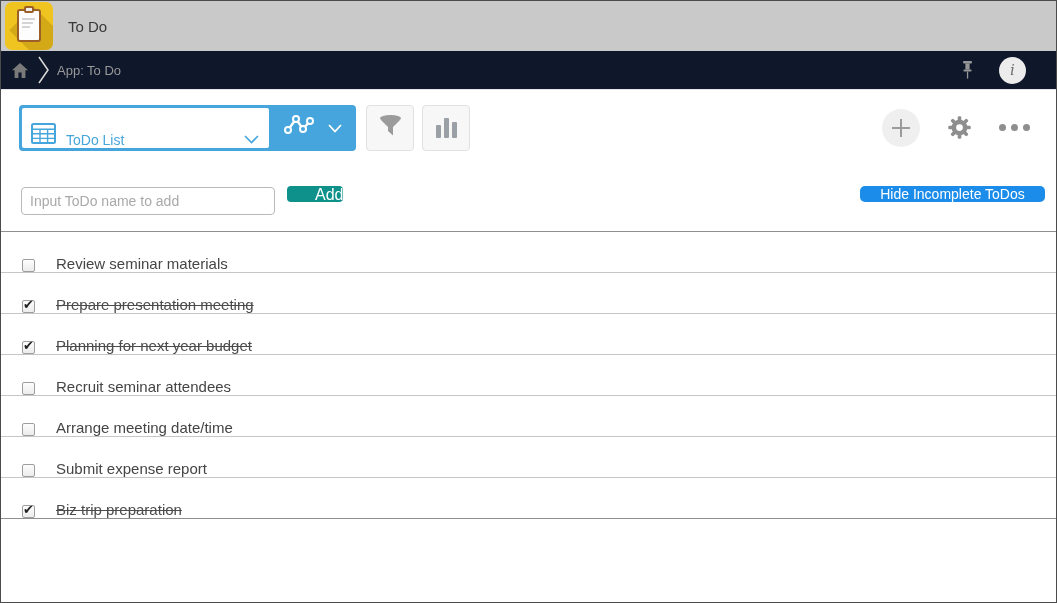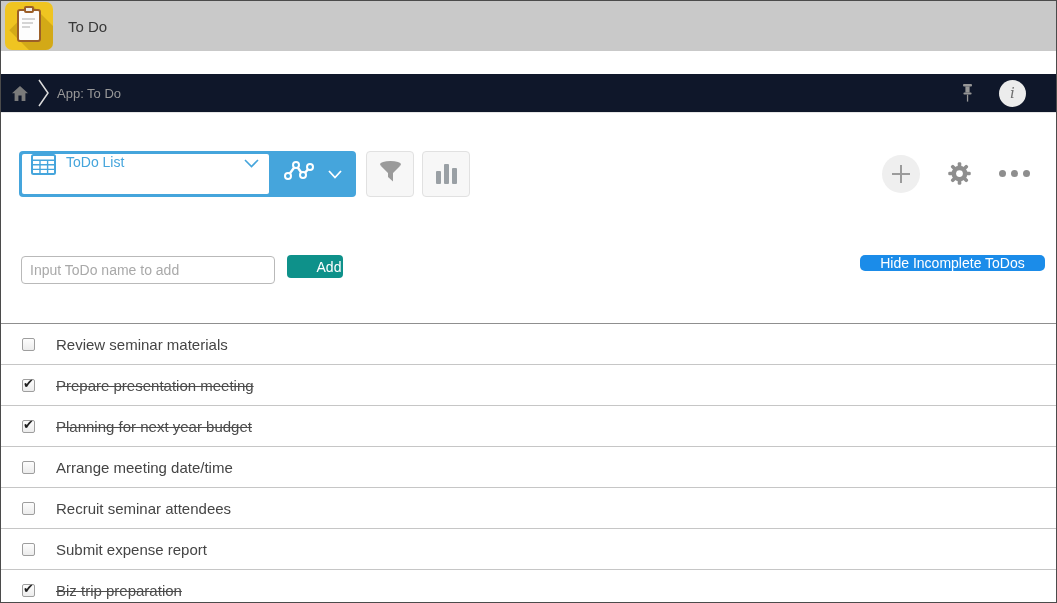--- a/index.html
+++ b/index.html
@@ -7,21 +7,20 @@
     font-family: "Liberation Sans", "DejaVu Sans", sans-serif;
     background: #fff;
     width: 1057px;
   }
   .window {
     width: 1057px; height: 603px;
     border: 1px solid #4b4b4b;
     background: #fff;
     display: flex; flex-direction: column;
     overflow: hidden;
-    gap: 23px;
   }
 
   
   .topbar {
     height: 50px; flex: 0 0 50px;
     background: var(--topbar-gray);
     display: flex; align-items: center;
   }
   .app-icon {
     width: 48px; height: 48px; margin: 1px 0 1px 4px;
@@ -91,21 +90,21 @@
     padding-left: 18px; background: #fff;
   }
   .view-select {
     height: 46px; display: flex;
     background: var(--selector-blue);
     border-radius: 4px; cursor: pointer;
   }
   .view-box {
     margin: 3px 0 3px 3px; width: 247px;
     background: #fff; border-radius: 2px;
-    display: flex; align-items: flex-start;
+    display: flex; align-items: flex-end;
     padding: 0 10px 0 9px; gap: 10px;
   }
   .view-label { font-size: 14px; color: var(--selector-blue); flex: 1; }
   .chart-segment {
     width: 87px; display: flex; align-items: center;
     justify-content: center; gap: 13px;
   }
   .tool-btn {
     width: 48px; height: 46px; margin-left: 10px;
     background: #f7f7f7; border: 1px solid #e1e1e1;
@@ -142,24 +141,24 @@
   }
   .todo-input {
     width: 254px; height: 28px; margin-top: 1px;
     border: 1px solid #b9b9b9; border-radius: 4px;
     padding: 0 8px; font-size: 14px; color: #333;
     font-family: "Liberation Sans", sans-serif;
     outline: none;
   }
   .todo-input::placeholder { color: #a9a9a9; }
   .add-btn {
-    margin-left: 12px; width: 56px; height: 23px;
+    margin-left: 12px; width: 56px; height: 16px;
     background: var(--add-teal); color: #fff;
     border: none; border-radius: 4px;
-    font-size: 14px; font-family: "Liberation Sans", sans-serif;
+    font-size: 16px; font-family: "Liberation Sans", sans-serif;
     cursor: pointer;
     padding-left: 28px;
   }
   .hide-btn {
     margin-left: auto; width: 185px; height: 16px;
     background: var(--hide-blue); color: #fff;
     border: none; border-radius: 5px;
     font-size: 14px; font-family: "Liberation Sans", sans-serif;
     cursor: pointer;
   }
@@ -174,21 +173,21 @@
     line-height: 31px; padding-left: 40px;
   }
 
   
   .todo-list {
     margin-top: 15px;
     border-top: 1px solid #8f8f8f;
   }
   .todo-row {
     height: 41px;
-    display: flex; align-items: center;
+    display: flex; align-items: flex-end;
     border-bottom: 1px solid #c6c6c6;
     background: #fff;
   }
   .todo-row:last-child { border-bottom-color: #8f8f8f; }
   .checkbox {
     width: 13px; height: 13px; margin-left: 21px;
     border: 1px solid #9e9e9e; border-radius: 2px;
     background: linear-gradient(#fdfdfd, #ececec);
     position: relative; cursor: pointer; flex: 0 0 13px;
   }
@@ -331,25 +330,25 @@
       <div class="todo-row">
         <span class="checkbox checked" data-glyph="✔"></span>
         <span class="todo-label done">Prepare presentation meeting</span>
       </div>
       <div class="todo-row">
         <span class="checkbox checked" data-glyph="✔"></span>
         <span class="todo-label done">Planning for next year budget</span>
       </div>
       <div class="todo-row">
         <span class="checkbox"></span>
+        <span class="todo-label">Recruit seminar attendees</span>
+      </div>
+      <div class="todo-row">
+        <span class="checkbox"></span>
         <span class="todo-label">Arrange meeting date/time</span>
-      </div>
-      <div class="todo-row">
-        <span class="checkbox"></span>
-        <span class="todo-label">Recruit seminar attendees</span>
       </div>
       <div class="todo-row">
         <span class="checkbox"></span>
         <span class="todo-label">Submit expense report</span>
       </div>
       <div class="todo-row">
         <span class="checkbox checked" data-glyph="✔"></span>
         <span class="todo-label done">Biz trip preparation</span>
       </div>
     </div>

